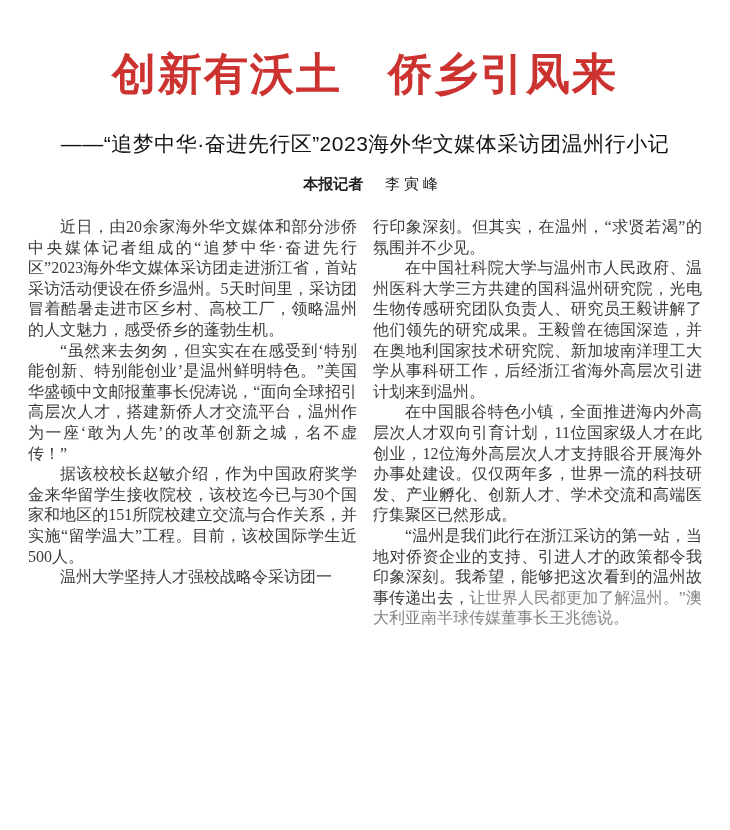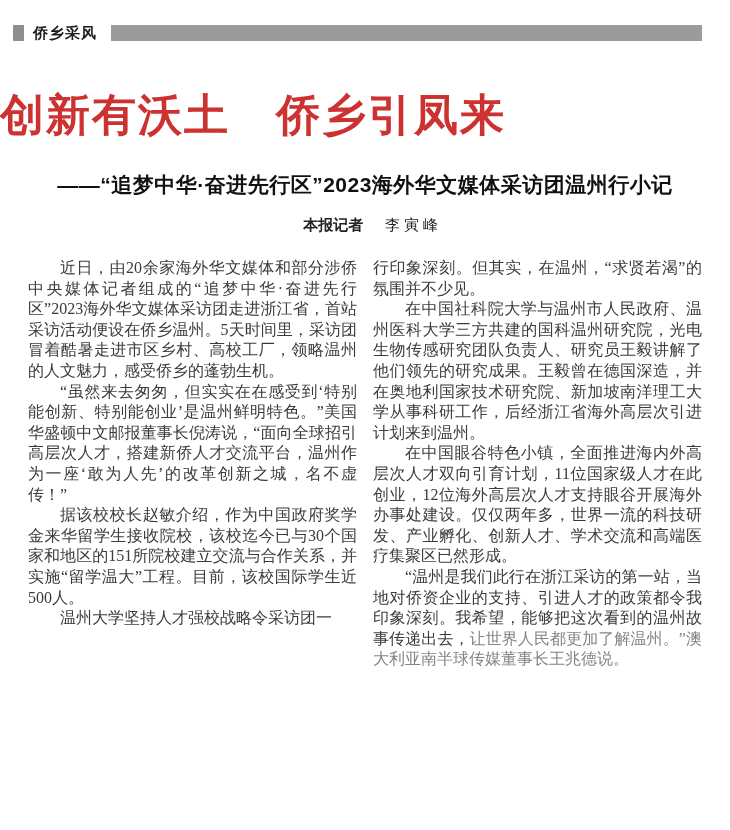--- a/index.html
+++ b/index.html
@@ -27,32 +27,32 @@
     font-family:"Liberation Sans","DejaVu Sans",sans-serif;
     font-weight:700;font-size:15px;color:#1c1c1c;
     letter-spacing:1px;white-space:nowrap;
   }
   .masthead .bar{
     margin-left:14px;flex:1 1 auto;height:16px;background:#9b9b9b;
   }
   
   .headline{
     margin-top:50px;
-    text-align:left;
+    text-align:center;
     font-weight:700;
     font-size:44px;
     line-height:1.15;
     letter-spacing:2px;
     font-family:"Liberation Serif","DejaVu Serif",serif;
   }
   .subhead{
     margin-top:16px;
     text-align:center;
     font-family:"Liberation Sans","DejaVu Sans",sans-serif;
-    font-weight:700;
+    font-weight:400;
     font-size:21px;
     color:#111111;
     letter-spacing:0.5px;
   }
   .byline{
     margin-top:17px;
     text-align:center;
     font-size:15px;
     color:#222222;
     padding-left:15px;
@@ -92,25 +92,20 @@
     color:#6e6e6e;
     filter:blur(0.5px);
     opacity:0.85;
   }
 </style>
 </head>
 <body>
 
 <div class="page">
 
-  <div class="masthead">
-    <div class="square" style="background: rgb(143, 143, 143);"></div>
-    <div class="label">侨乡采风</div>
-    <div class="bar" style="background: rgb(155, 155, 155);"></div>
-  </div>
 
   <h1 class="headline" id="headline" style="color: rgb(204, 51, 48);">创新有沃土　侨乡引凤来</h1>
 
   <div class="subhead">——“追梦中华·奋进先行区”2023海外华文媒体采访团温州行小记</div>
 
   <div class="byline">
     <span class="role">本报记者</span>
     <span class="name">李寅峰</span>
   </div>
 

